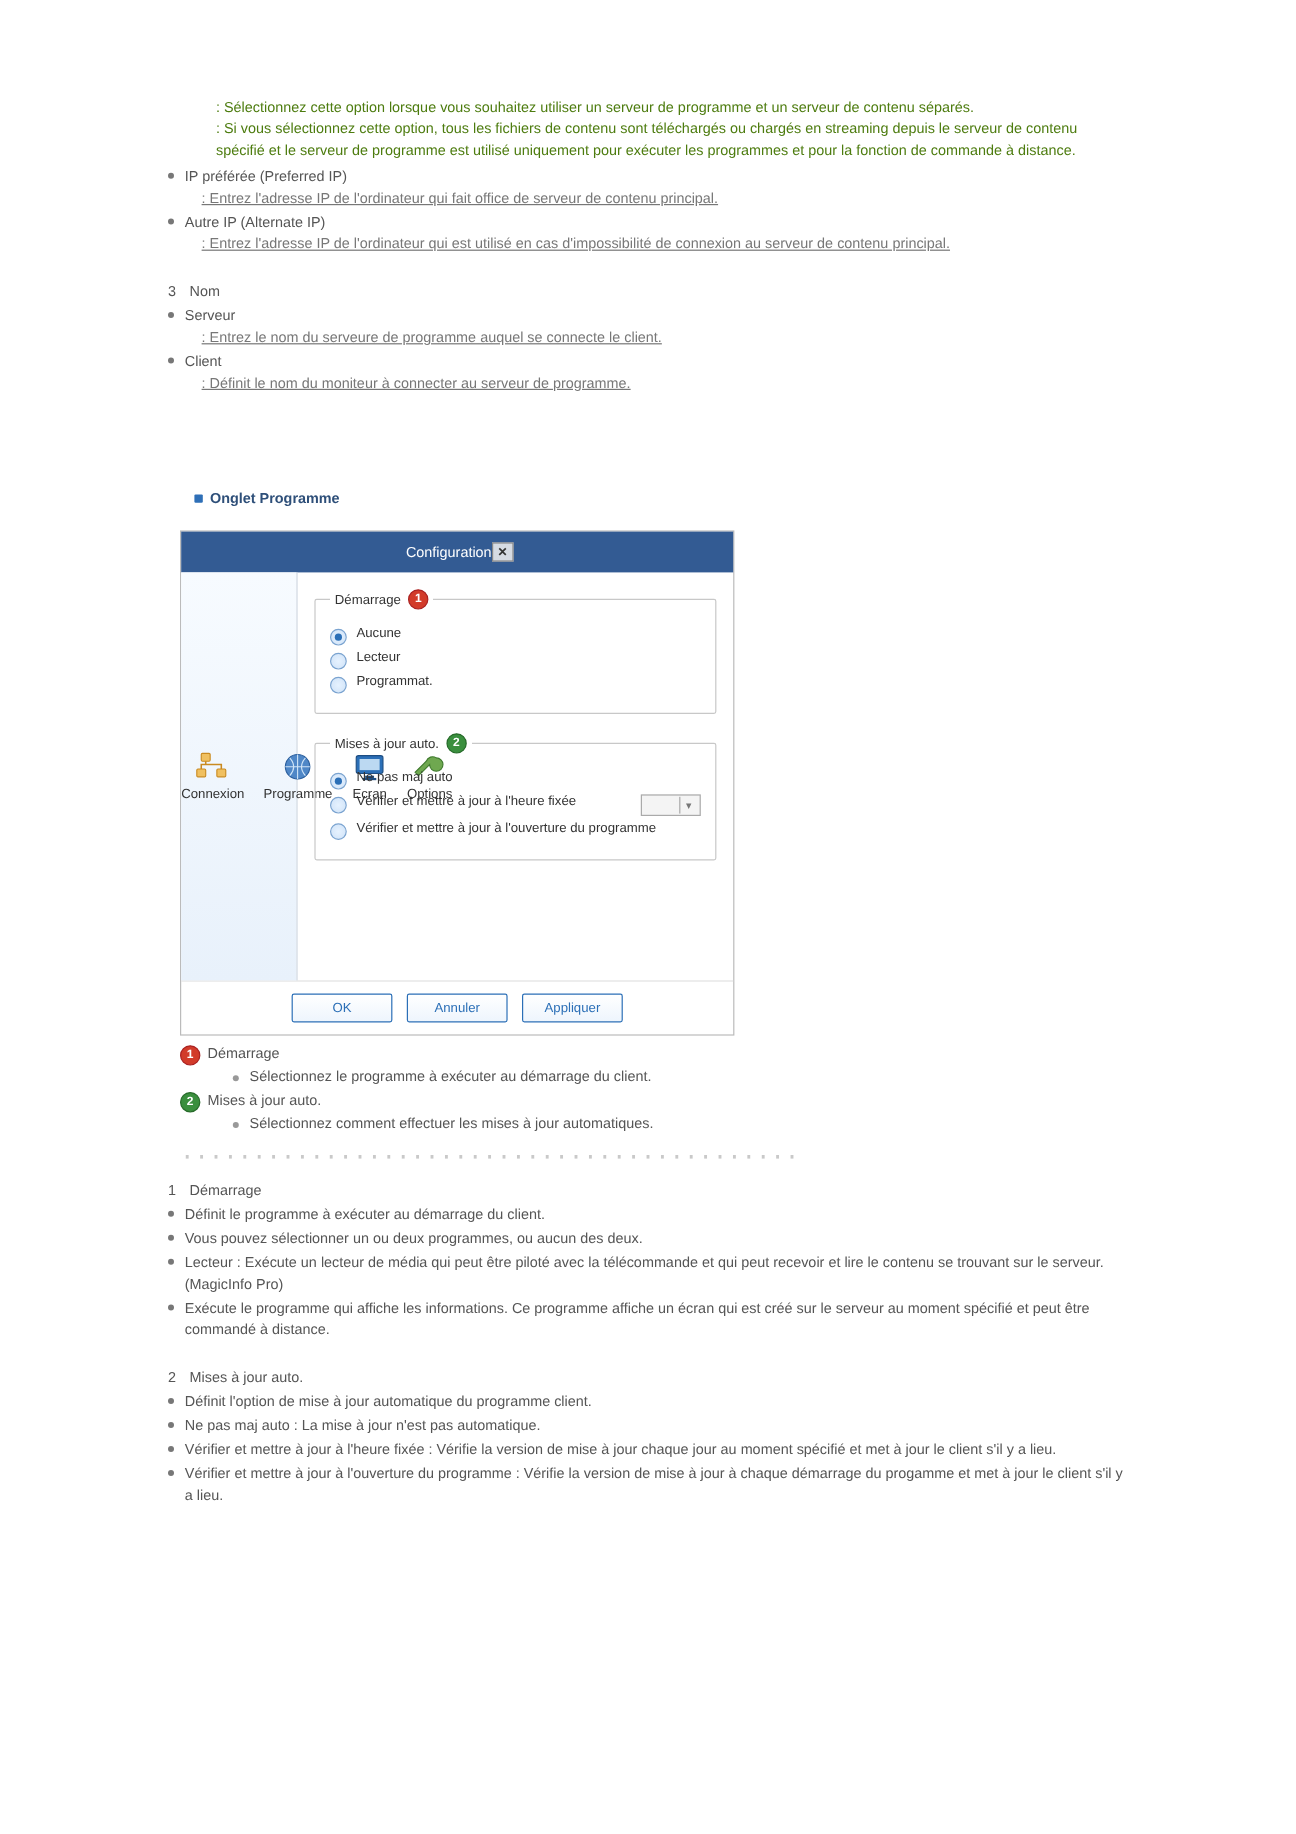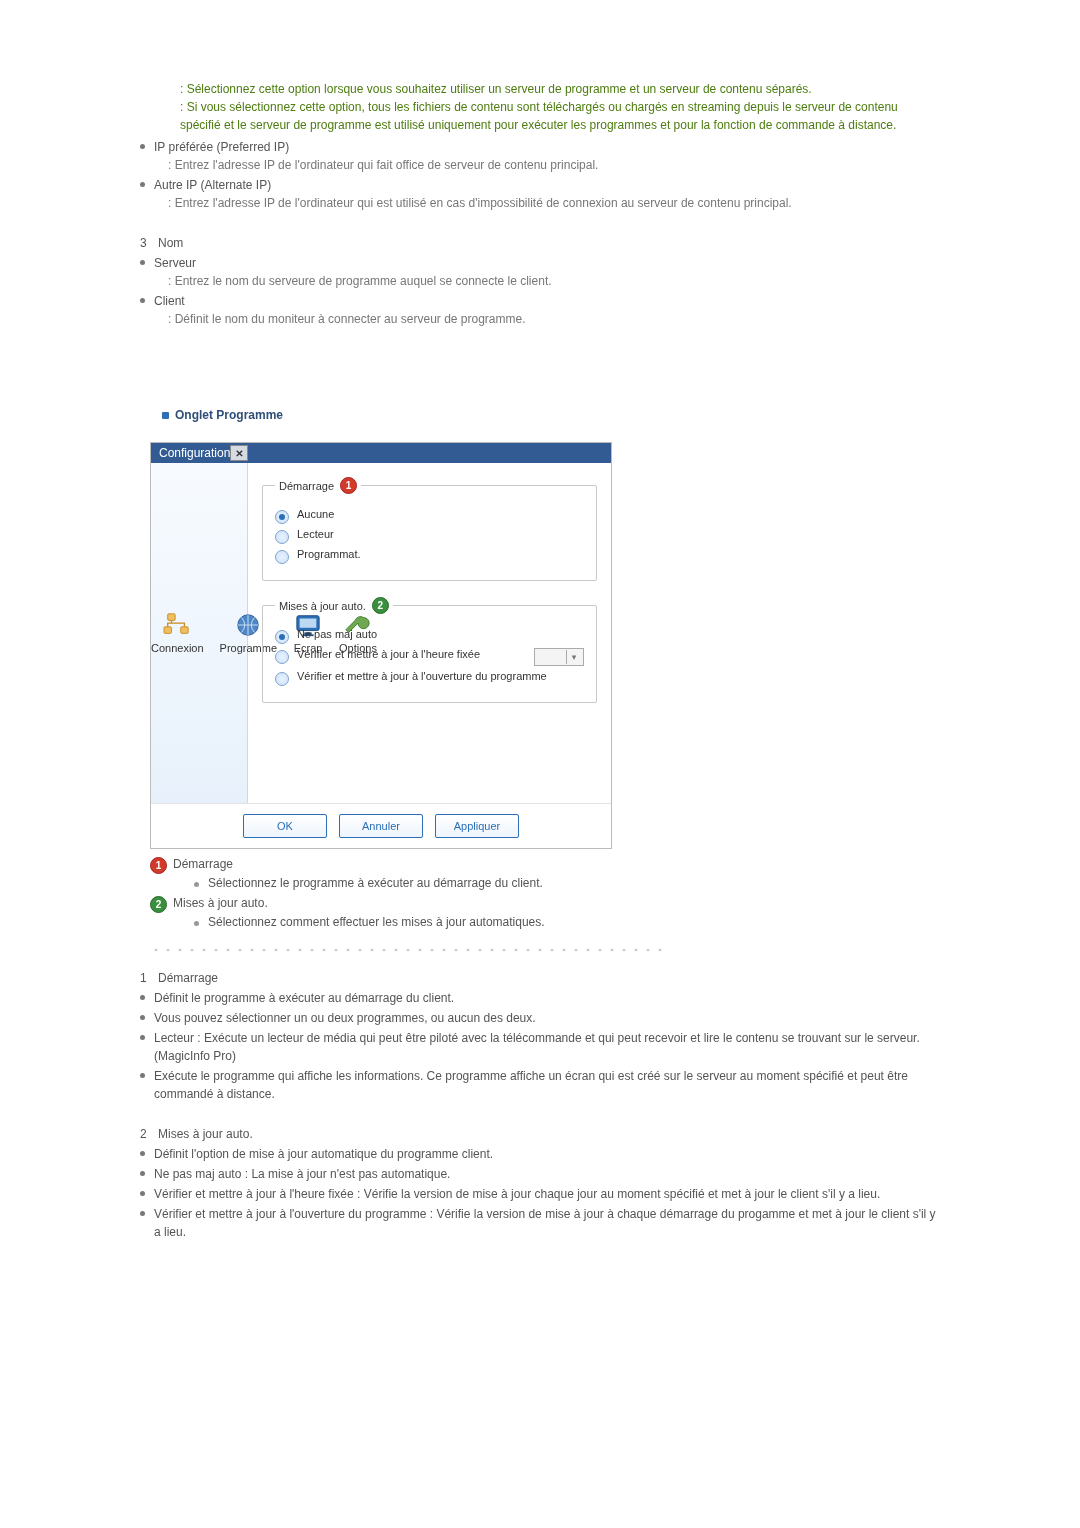--- a/index.html
+++ b/index.html
@@ -44,20 +44,21 @@
     width: 5px;
     height: 5px;
     background: #777;
     border-radius: 50%;
   }
   .sub-desc {
     display: block;
     color: #777;
     padding-left: 14px;
     line-height: 1.5;
+    text-decoration: underline;
   }
   .num-row {
     display: flex;
     margin-top: 24px;
   }
   .num-cell {
     width: 18px;
     flex: 0 0 18px;
     color: #555;
   }
@@ -83,24 +84,24 @@
     width: 460px;
     margin: 20px 0 0 10px;
     border: 1px solid #bbb;
     background: #fff;
     font-size: 11px;
     color: #333;
   }
   .dialog-titlebar {
     background: #335b93;
     color: #fff;
-    height: 20px;
-    display: flex;
-    align-items: center;
-    justify-content: flex-start;
+    height: 34px;
+    display: flex;
+    align-items: center;
+    justify-content: center;
     padding: 0 4px 0 8px;
     font-size: 12px;
   }
   .closebox {
     width: 16px; height: 14px;
     background: #d6dbe3;
     color: #333;
     display: flex; align-items: center; justify-content: center;
     font-weight: bold;
     border: 1px solid #888;

